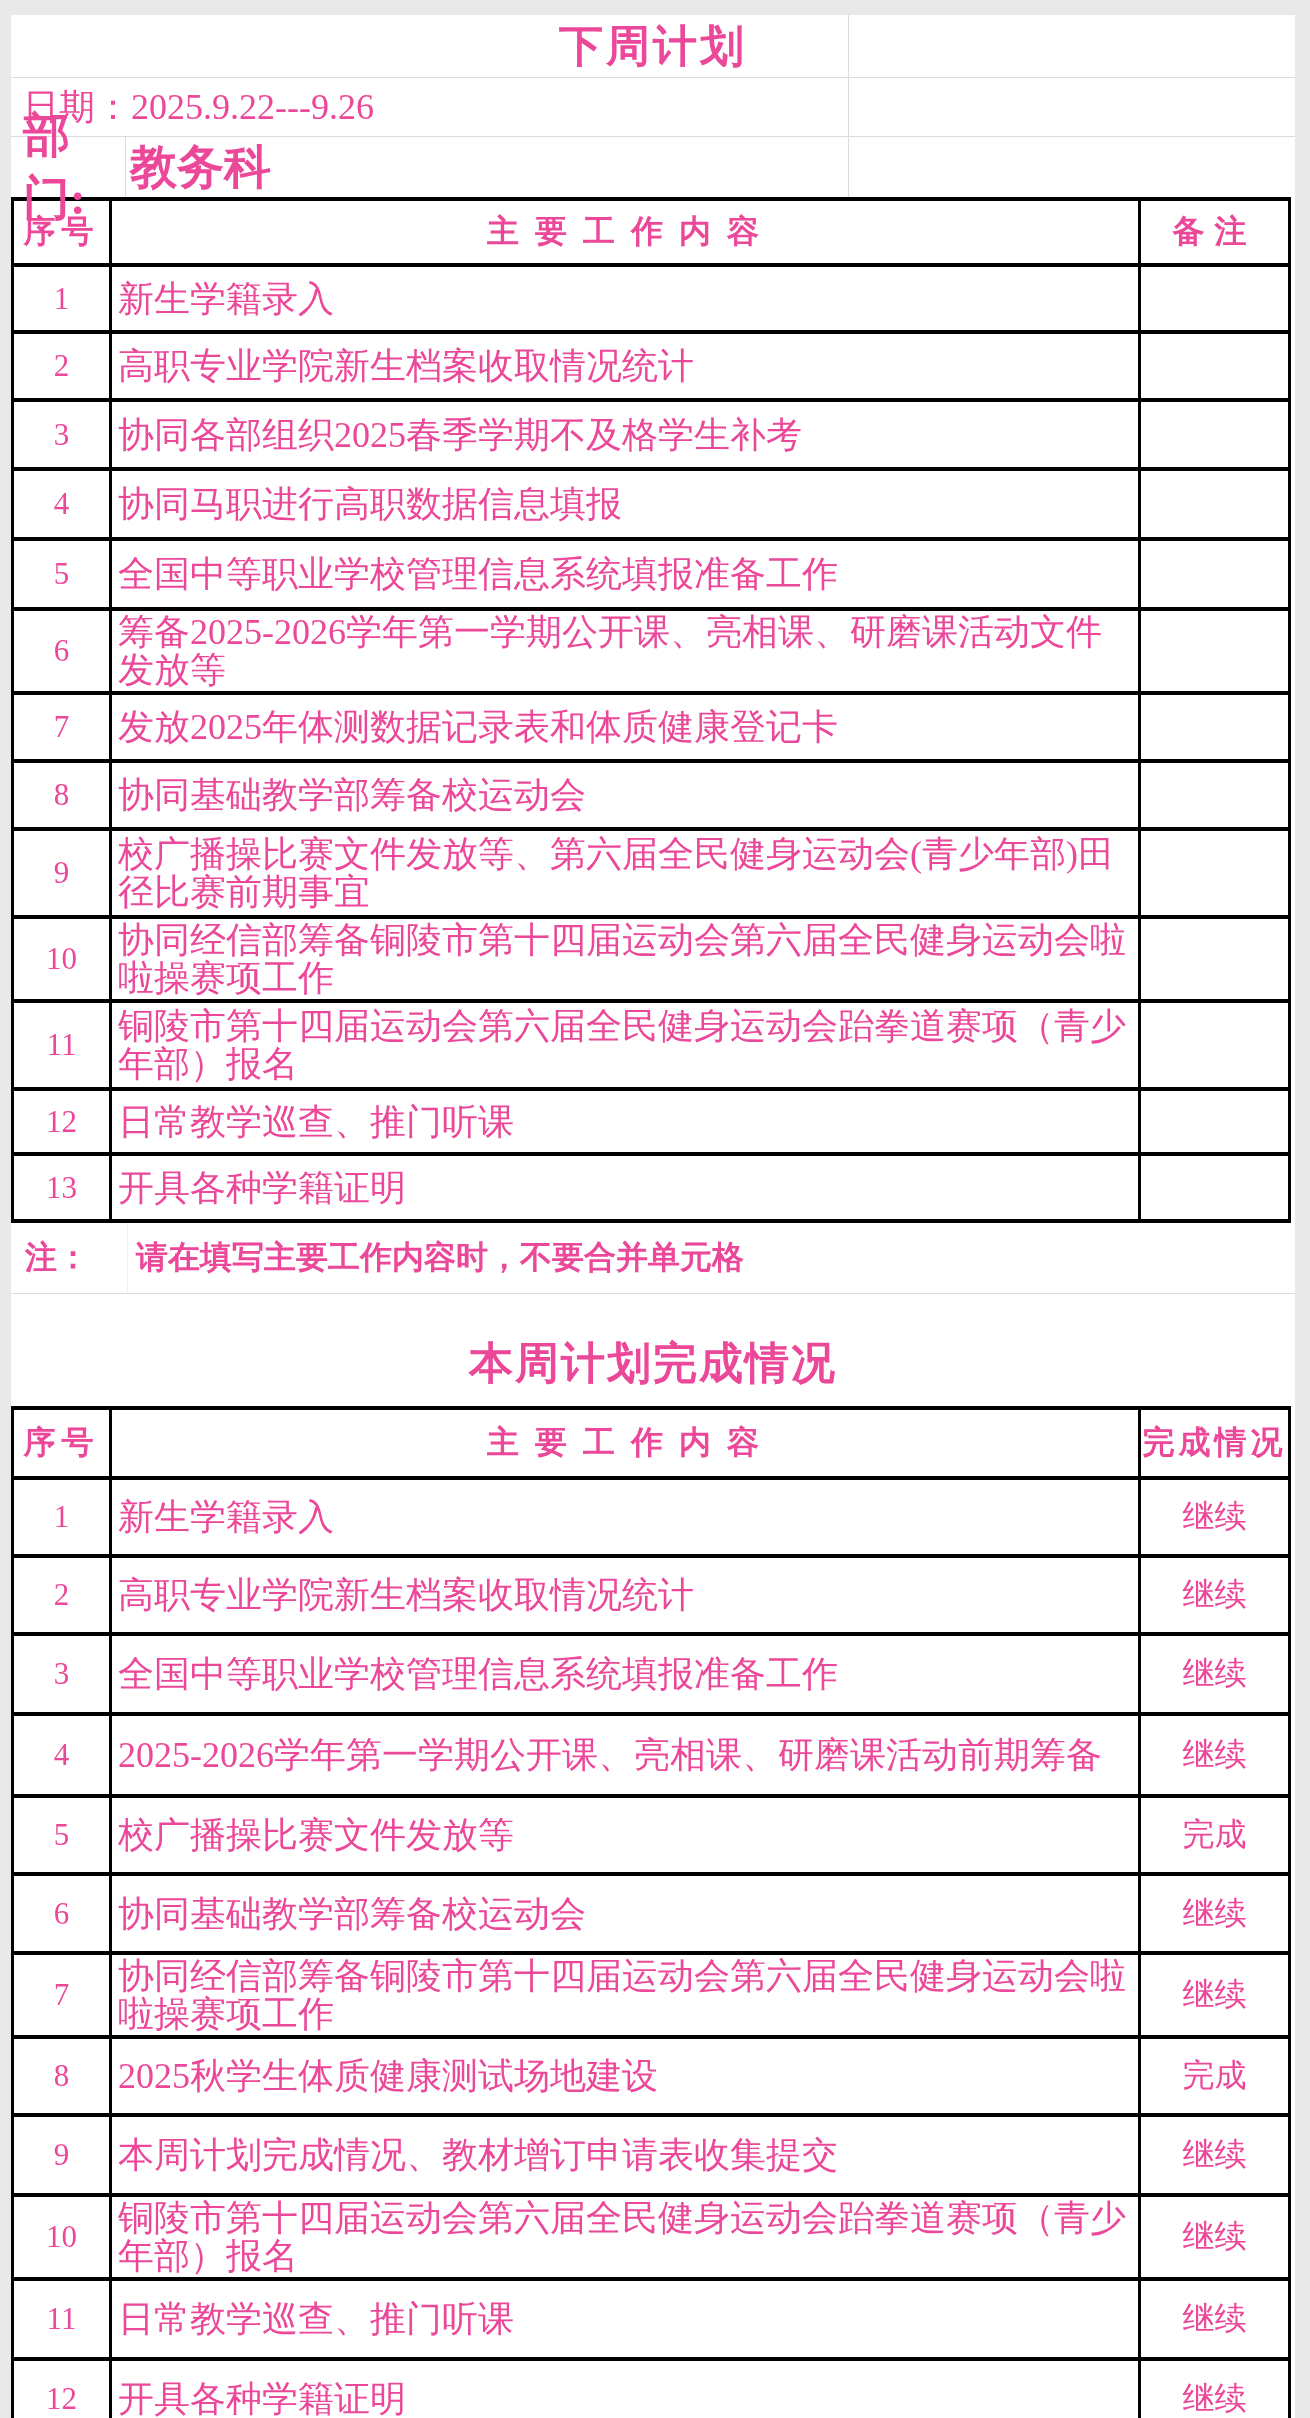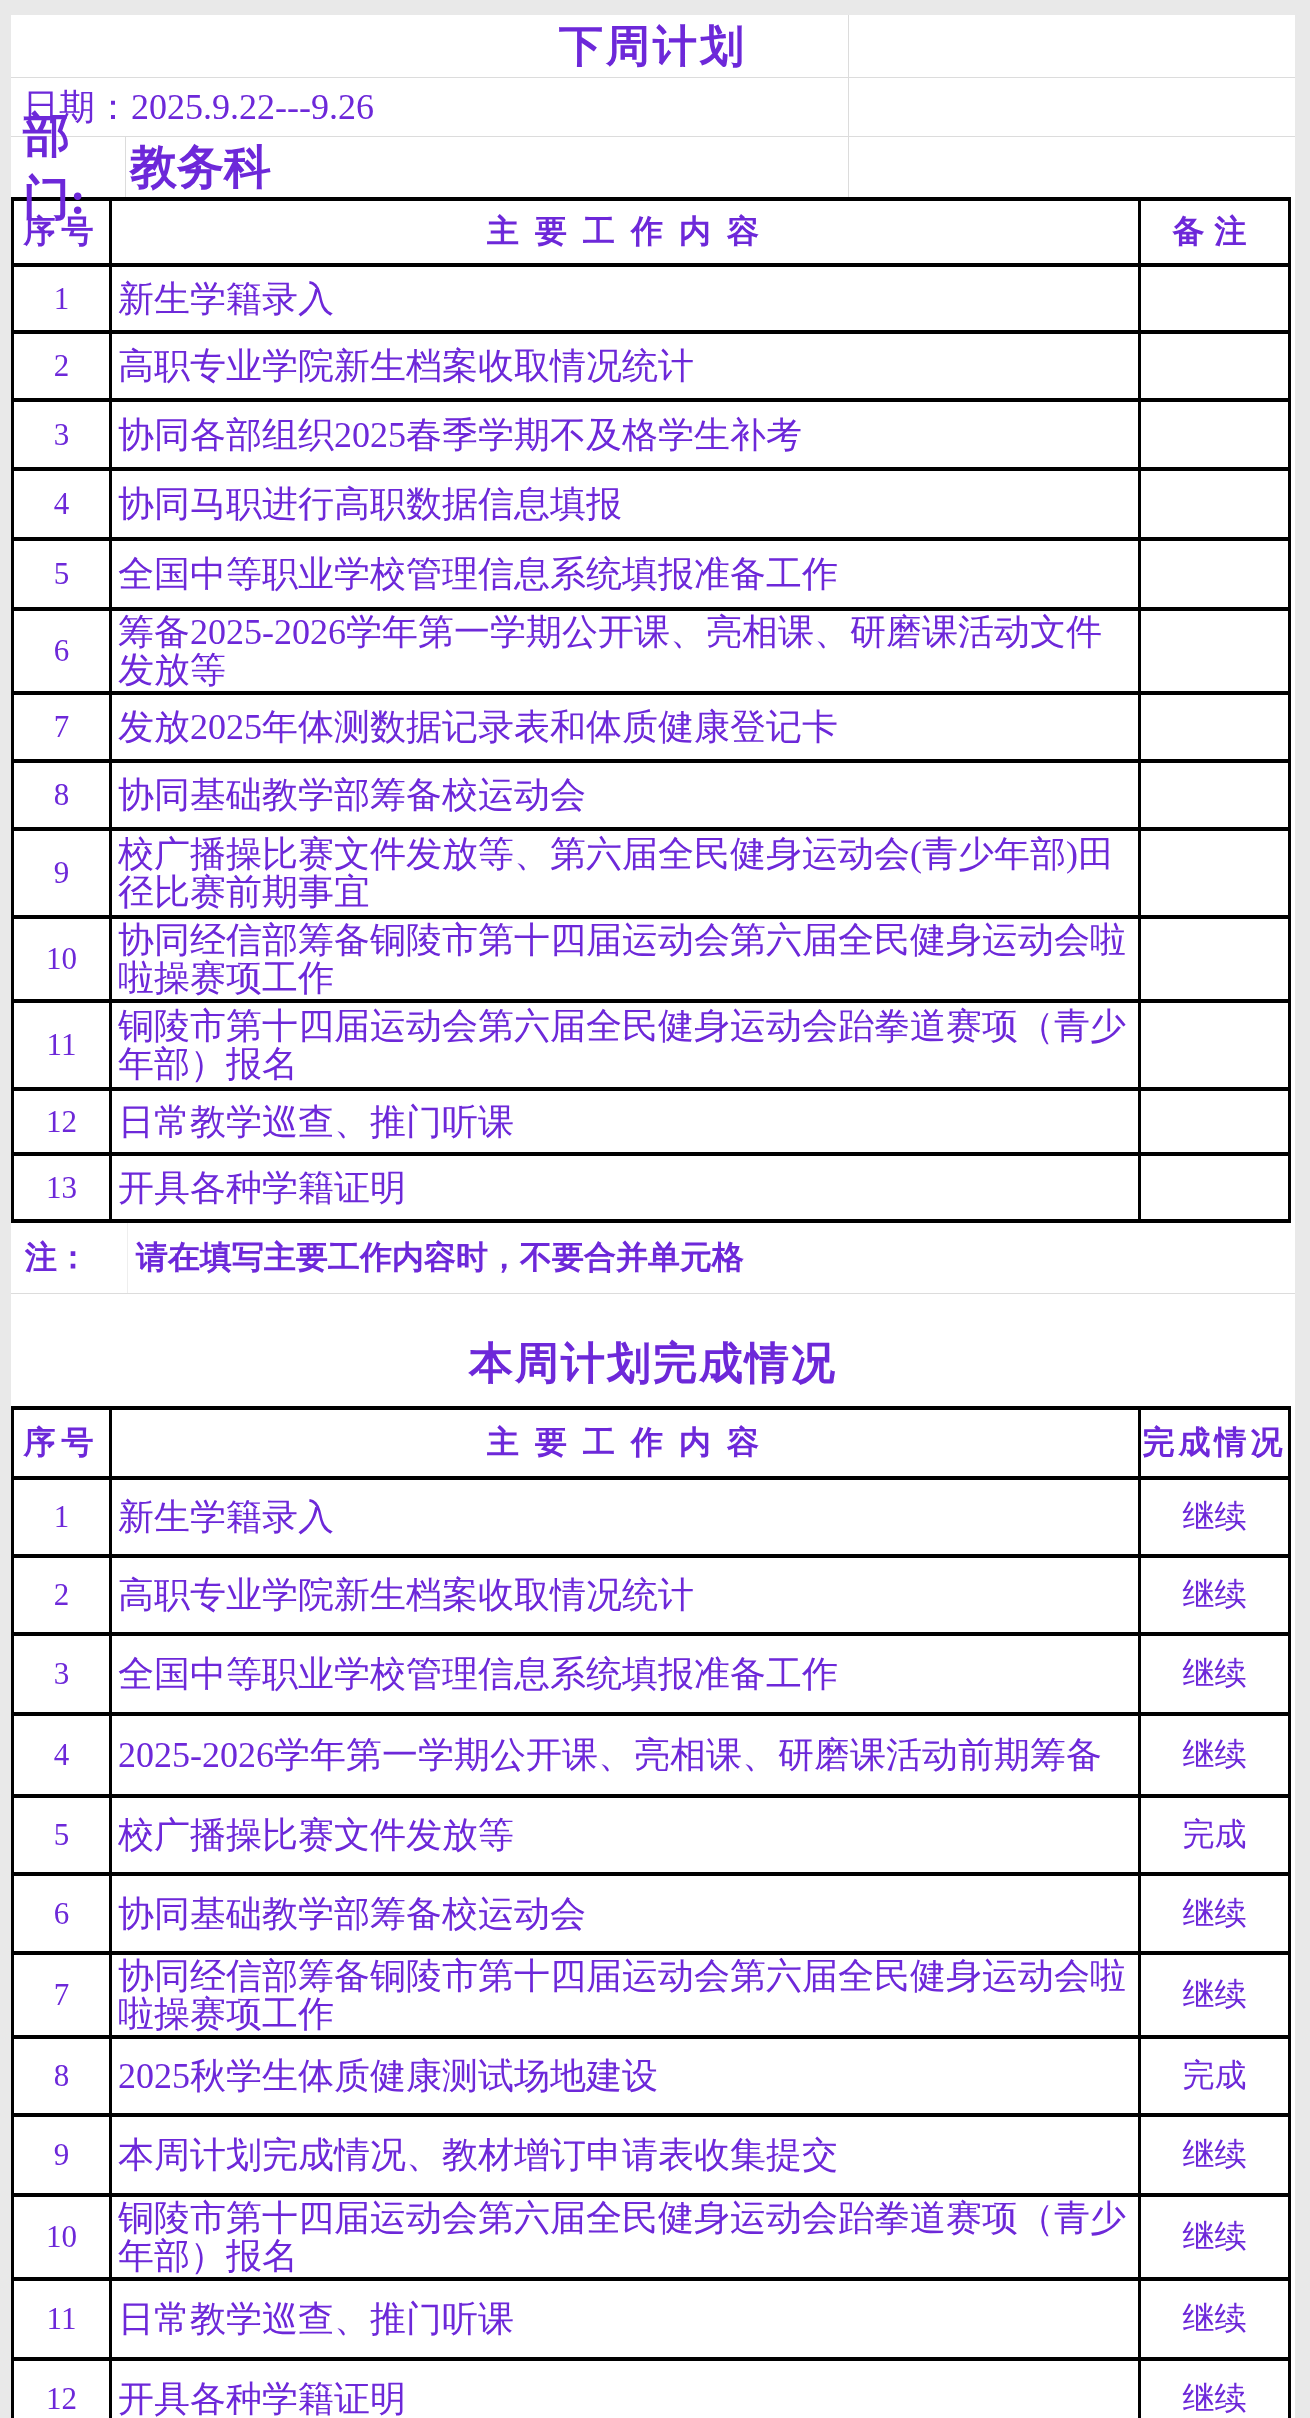--- a/index.html
+++ b/index.html
@@ -2,21 +2,21 @@
 <html><head>
 <meta charset="utf-8">
 <style>
   html,body{margin:0;padding:0;}
   .page{
     position:relative;
     width:1310px;height:2418px;
     background:#e9e9e9;
     overflow:hidden;
     font-family:"Liberation Serif","DejaVu Serif",serif;
-    color:#6d28d9;
+    color:#ec4899;
   }
   .content{
     position:absolute;left:11px;top:15px;width:1284px;
     background:#ffffff;
   }
   
   .title-block{
     height:62px;display:flex;align-items:center;justify-content:center;
     border-bottom:1px solid #dcdcdc;
     font-size:44px;font-weight:700;letter-spacing:3px;

